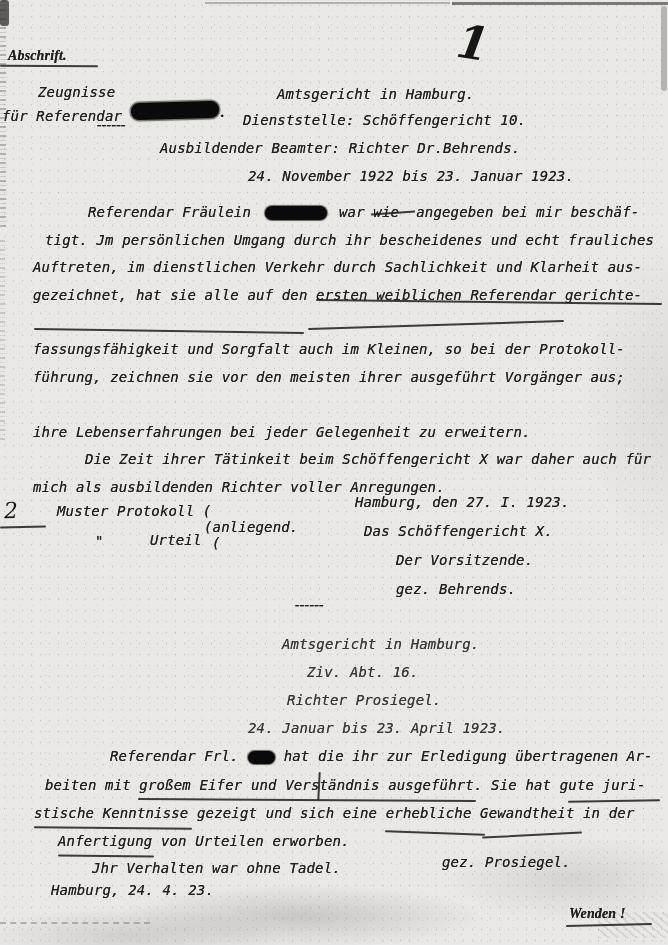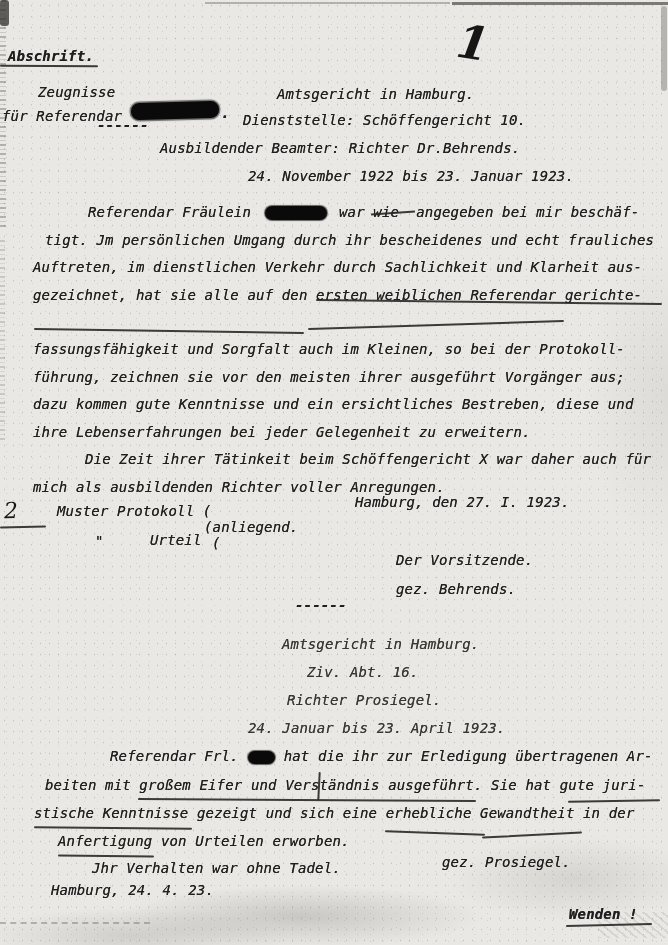--- a/index.html
+++ b/index.html
@@ -16,21 +16,21 @@
       radial-gradient(ellipse 120px 220px at 100% 42%, rgba(150,150,143,.16), transparent 70%),
       radial-gradient(ellipse 220px 40px at 20% 99%, rgba(130,130,124,.25), transparent 70%);
     background-size: 9px 11px, 13px 7px, auto, auto, auto, auto;
   }
   .tw {
     position:absolute;
     font:italic 14px/1.2 "DejaVu Sans Mono", monospace;
     color:#1f1f1f; letter-spacing:.15px; white-space:pre;
     text-shadow:0 0 .6px rgba(25,25,25,.85);
   }
-  .bold { font-weight:bold; }
+  .bold { font-weight:bold;font-family:Liberation Serif, serif; }
   .dim  { opacity:.88; }
   .redact {
     display:inline-block; background:#0a0a0a; border-radius:7px;
     vertical-align:middle; box-shadow:0 0 1px 1px rgba(10,10,10,.6);
   }
   .redact-abs { position:absolute; background:#0a0a0a; border-radius:8px;
     box-shadow:0 0 1px 1.5px rgba(10,10,10,.55); }
   .mark { position:absolute; background:#222; border-radius:2px; opacity:.88; }
   .struck { position:relative; }
   .struck::after {
@@ -83,36 +83,36 @@
   <span class="tw" style="left:243px;top:112px;">Dienststelle: Schöffengericht 10.</span>
   <span class="tw" style="left:160px;top:140px;">Ausbildender Beamter: Richter Dr.Behrends.</span>
   <span class="tw" style="left:248px;top:168px;">24. November 1922 bis 23. Januar 1923.</span>
 
   <div class="tw" style="left:88px;top:204px;"><span>Referendar Fräulein</span><span class="redact" style="width:62px;height:14px;margin:0 12px 0 14px;"></span><span>war</span><span> </span><span class="struck">wie</span><span>  </span><span>angegeben bei mir beschäf-</span></div>
   <span class="tw" style="left:33px;top:232px;margin-left:12px;">tigt. Jm persönlichen Umgang durch ihr bescheidenes und echt frauliches</span>
   <span class="tw" style="left:33px;top:259px;">Auftreten, im dienstlichen Verkehr durch Sachlichkeit und Klarheit aus-</span>
   <span class="tw" style="left:33px;top:287px;">gezeichnet, hat sie alle auf den ersten weiblichen Referendar gerichte-</span>
   <span class="tw" style="left:33px;top:341px;">fassungsfähigkeit und Sorgfalt auch im Kleinen, so bei der Protokoll-</span>
   <span class="tw" style="left:33px;top:369px;">führung, zeichnen sie vor den meisten ihrer ausgeführt Vorgänger aus;</span>
-  <span class="tw" style="left:33px;top:396px;">dazu kommen gute Kenntnisse und ein ersichtliches Bestreben, diese und</span>
   <span class="tw" style="left:85px;top:451px;">Die Zeit ihrer Tätinkeit beim Schöffengericht X war daher auch für</span>
   <span class="tw" style="left:33px;top:424px;">ihre Lebenserfahrungen bei jeder Gelegenheit zu erweitern.</span>
   <span class="tw" style="left:33px;top:479px;">mich als ausbildenden Richter voller Anregungen.</span>
 
   <div class="mark" style="left:316px;top:301px;width:346px;height:2px;transform:rotate(.7deg);"></div>
   <div class="mark" style="left:34px;top:330px;width:270px;height:2.2px;transform:rotate(.9deg);"></div>
   <div class="mark" style="left:308px;top:324px;width:256px;height:2px;transform:rotate(-1.8deg);"></div>
 
   <span class="tw" style="left:57px;top:503px;">Muster Protokoll (</span>
   <span class="tw" style="left:204px;top:519px;">(anliegend.</span>
   <span class="tw" style="left:95px;top:533px;">"</span>
   <span class="tw" style="left:150px;top:532px;">Urteil</span>
   <span class="tw" style="left:212px;top:535px;">(</span>
 
   <span class="tw" style="left:355px;top:494px;">Hamburg, den 27. I. 1923.</span>
+  <span class="tw" style="left:364px;top:523px;">Das Schöffengericht X.</span>
   <span class="tw" style="left:396px;top:552px;">Der Vorsitzende.</span>
   <span class="tw" style="left:396px;top:581px;">gez. Behrends.</span>
   <span class="tw bold" style="left:295px;top:597px;">------</span>
 
   <span class="tw dim" style="left:282px;top:636px;">Amtsgericht in Hamburg.</span>
   <span class="tw dim" style="left:307px;top:664px;">Ziv. Abt. 16.</span>
   <span class="tw dim" style="left:287px;top:692px;">Richter Prosiegel.</span>
   <span class="tw dim" style="left:248px;top:720px;">24. Januar bis 23. April 1923.</span>
 
   <div class="tw" style="left:110px;top:748px;"><span>Referendar Frl.</span><span class="redact" style="width:27px;height:13px;margin:0 9px;"></span><span>hat die ihr zur Erledigung übertragenen Ar-</span></div>

